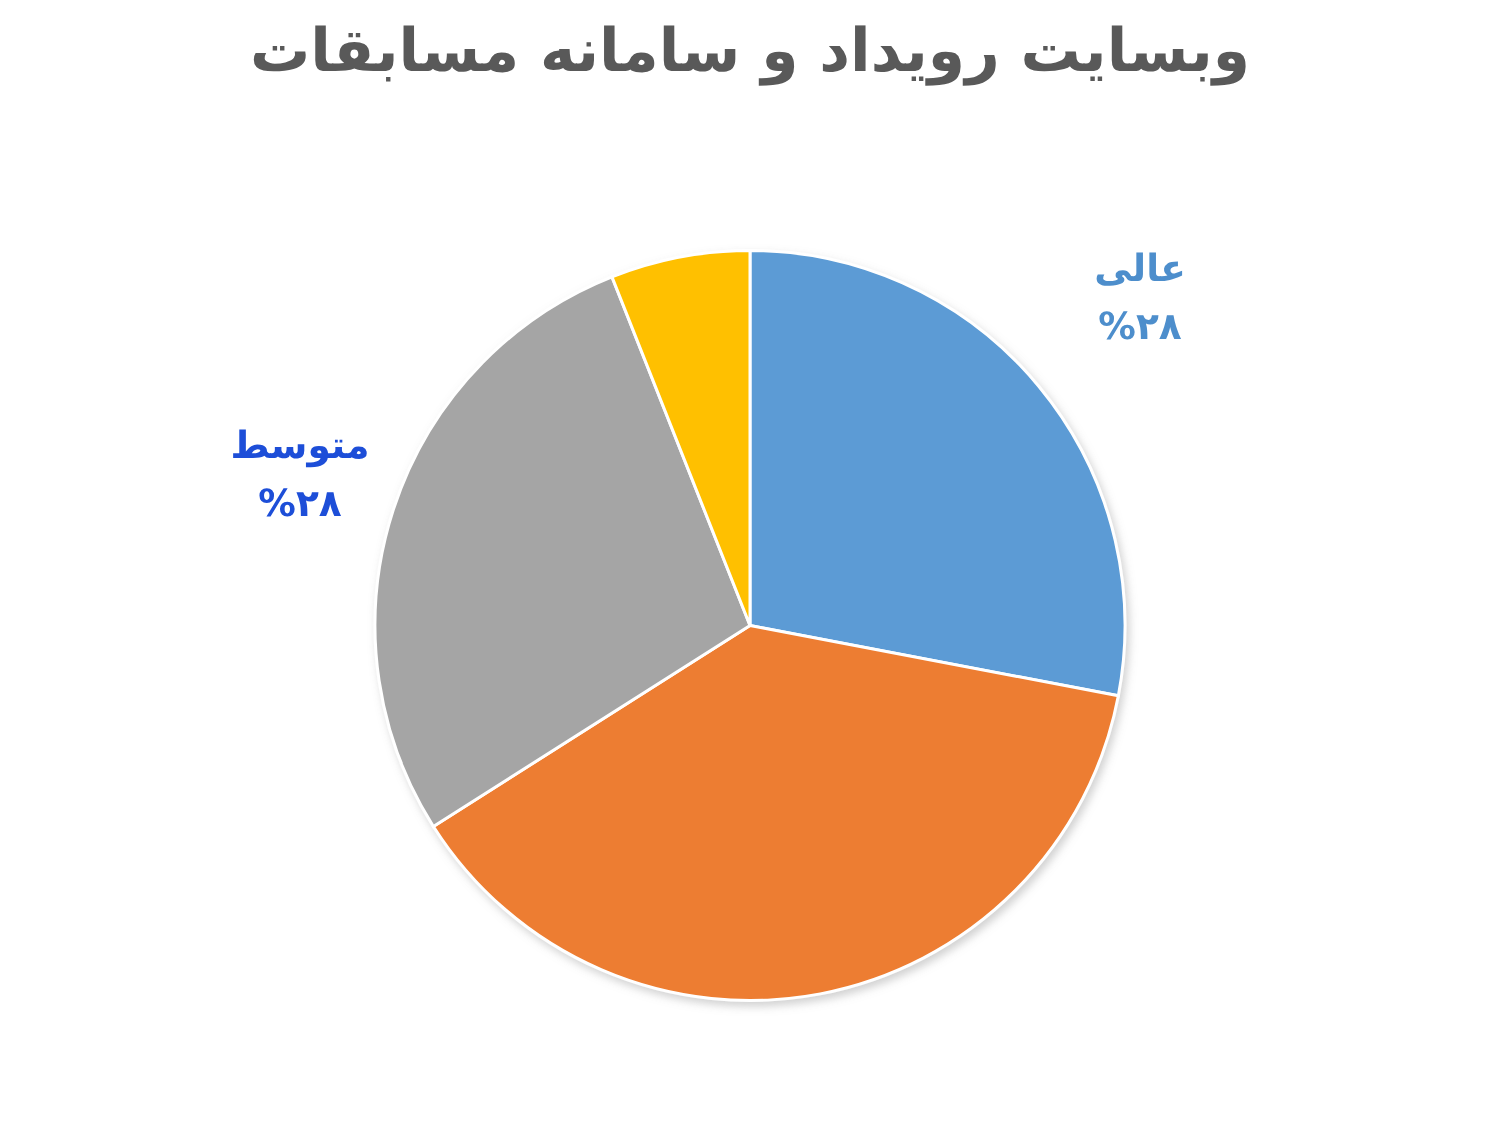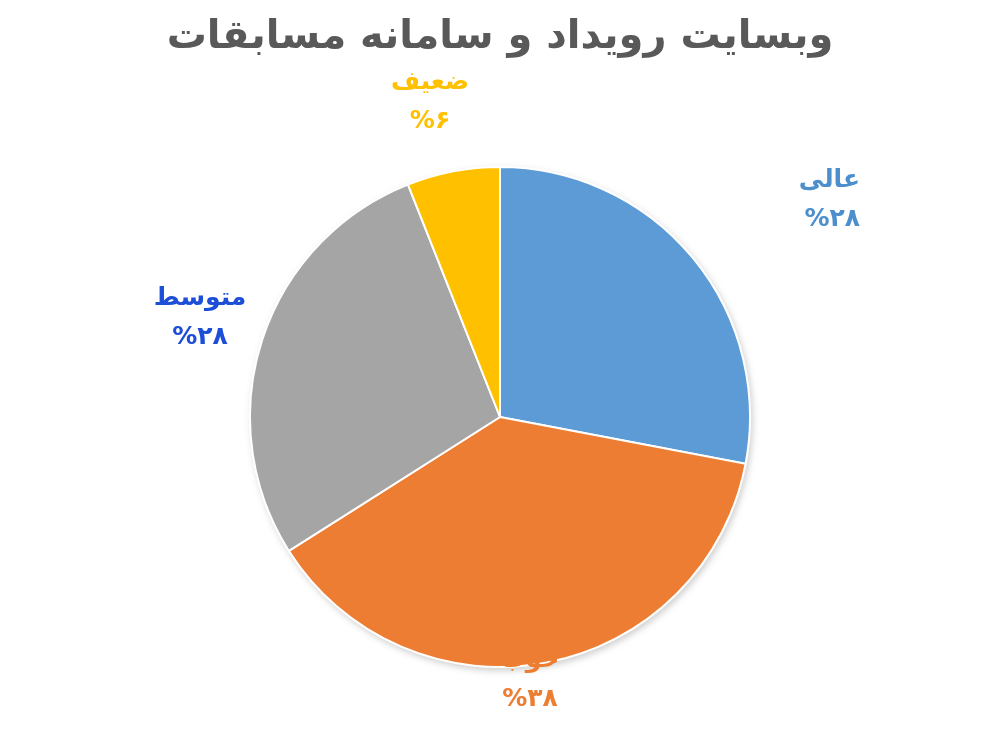--- a/index.html
+++ b/index.html
@@ -65,21 +65,20 @@
     white-space: nowrap;
   }
   .data-label .dl-name { display: block; }
   .data-label .dl-value { display: block; }
 
   #label-excellent {
     left: 660px;
     top: 160px;
     width: 200px;
     color: #4D8ECC;
-    text-align: right;
   }
   #label-good {
     left: 430px;
     top: 640px;
     width: 200px;
     color: #ED7D31;
   }
   #label-medium {
     left: 100px;
     top: 278px;
@@ -114,28 +113,20 @@
           <path d="M 251 251 L 158.97 18.56 A 250 250 0 0 1 251.00 1.00 Z" fill="#FFC000" stroke="#ffffff" stroke-width="2"></path>
         </g>
     </svg>
   </div>
 
   <div class="data-label" id="label-excellent">
     <span class="dl-name">عالی</span>
     <span class="dl-value">%۲۸</span>
   </div>
 
-  <div class="data-label" id="label-good">
-    <span class="dl-name">خوب</span>
-    <span class="dl-value">%۳۸</span>
-  </div>
 
   <div class="data-label" id="label-medium">
     <span class="dl-name">متوسط</span>
     <span class="dl-value">%۲۸</span>
   </div>
 
-  <div class="data-label" id="label-weak">
-    <span class="dl-name">ضعیف</span>
-    <span class="dl-value">%۶</span>
-  </div>
 
 </div>
 
 </body></html>

